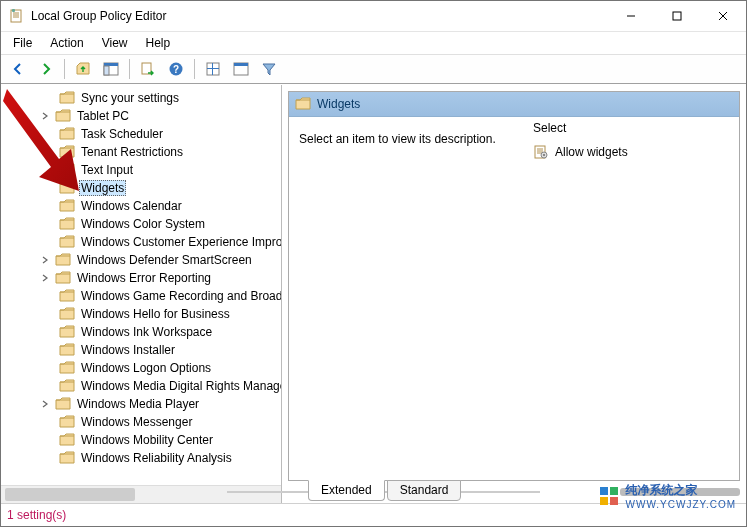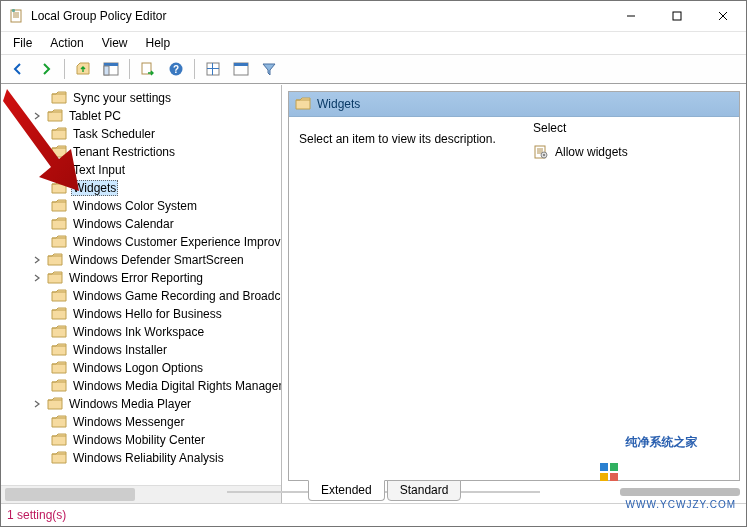--- a/index.html
+++ b/index.html
@@ -91,20 +91,21 @@
   .treewrap {
     flex: 1;
     overflow: hidden;
     position: relative;
   }
   .tree {
     padding: 4px 0;
     height: 100%;
     overflow-y: auto;
     overflow-x: auto;
+    margin-left: 8px;
   }
   .treeitem {
     display: flex;
     align-items: center;
     height: 18px;
     white-space: nowrap;
     padding-left: 46px;
     gap: 4px;
   }
   .treeitem .chev {
@@ -256,21 +257,20 @@
     font-weight: bold;
     color: #2a60b0;
     font-family: "SimHei","Microsoft YaHei",sans-serif;
   }
   .watermark .sub {
     display:block;
     font-size:10px;
     font-weight: normal;
     letter-spacing: 1px;
     color:#2a60b0;
-    margin-top:48px;
   }
   
   .redarrow {
     position: absolute;
     left: 0px; top: 82px;
     width: 100px; height: 120px;
     pointer-events: none;
     z-index: 50;
   }
   .container-rel { position: relative; }
@@ -431,29 +431,29 @@
                   <path d="M1 3 L15 3" stroke="#c0a050"></path>
                 </svg></span>
               <span class="label">Widgets</span>
             </div>
             <div class="treeitem">
               <span class="nochev"></span>
               <span class="folder-icon"><svg width="16" height="14" viewBox="0 0 16 14">
                   <path d="M1 3 L5 3 L7 1 L15 1 L15 12 L1 12 Z" fill="#f6dba0" stroke="#c0a050"></path>
                   <path d="M1 3 L15 3" stroke="#c0a050"></path>
                 </svg></span>
+              <span class="label">Windows Calendar</span>
+            </div>
+            <div class="treeitem">
+              <span class="nochev"></span>
+              <span class="folder-icon"><svg width="16" height="14" viewBox="0 0 16 14">
+                  <path d="M1 3 L5 3 L7 1 L15 1 L15 12 L1 12 Z" fill="#f6dba0" stroke="#c0a050"></path>
+                  <path d="M1 3 L15 3" stroke="#c0a050"></path>
+                </svg></span>
               <span class="label">Windows Color System</span>
-            </div>
-            <div class="treeitem">
-              <span class="nochev"></span>
-              <span class="folder-icon"><svg width="16" height="14" viewBox="0 0 16 14">
-                  <path d="M1 3 L5 3 L7 1 L15 1 L15 12 L1 12 Z" fill="#f6dba0" stroke="#c0a050"></path>
-                  <path d="M1 3 L15 3" stroke="#c0a050"></path>
-                </svg></span>
-              <span class="label">Windows Calendar</span>
             </div>
             <div class="treeitem">
               <span class="nochev"></span>
               <span class="folder-icon"><svg width="16" height="14" viewBox="0 0 16 14">
                   <path d="M1 3 L5 3 L7 1 L15 1 L15 12 L1 12 Z" fill="#f6dba0" stroke="#c0a050"></path>
                   <path d="M1 3 L15 3" stroke="#c0a050"></path>
                 </svg></span>
               <span class="label">Windows Customer Experience Improvement Program</span>
             </div>
             <div class="treeitem">

